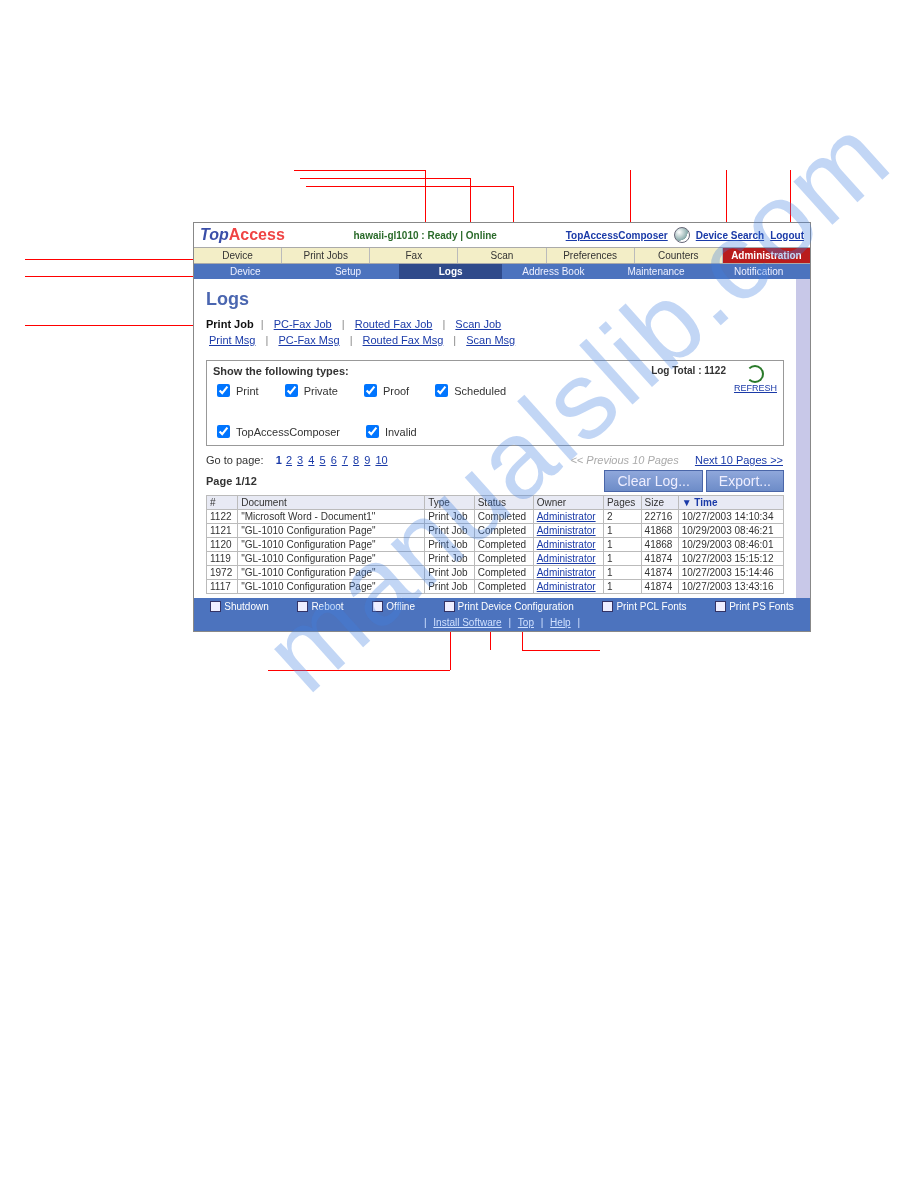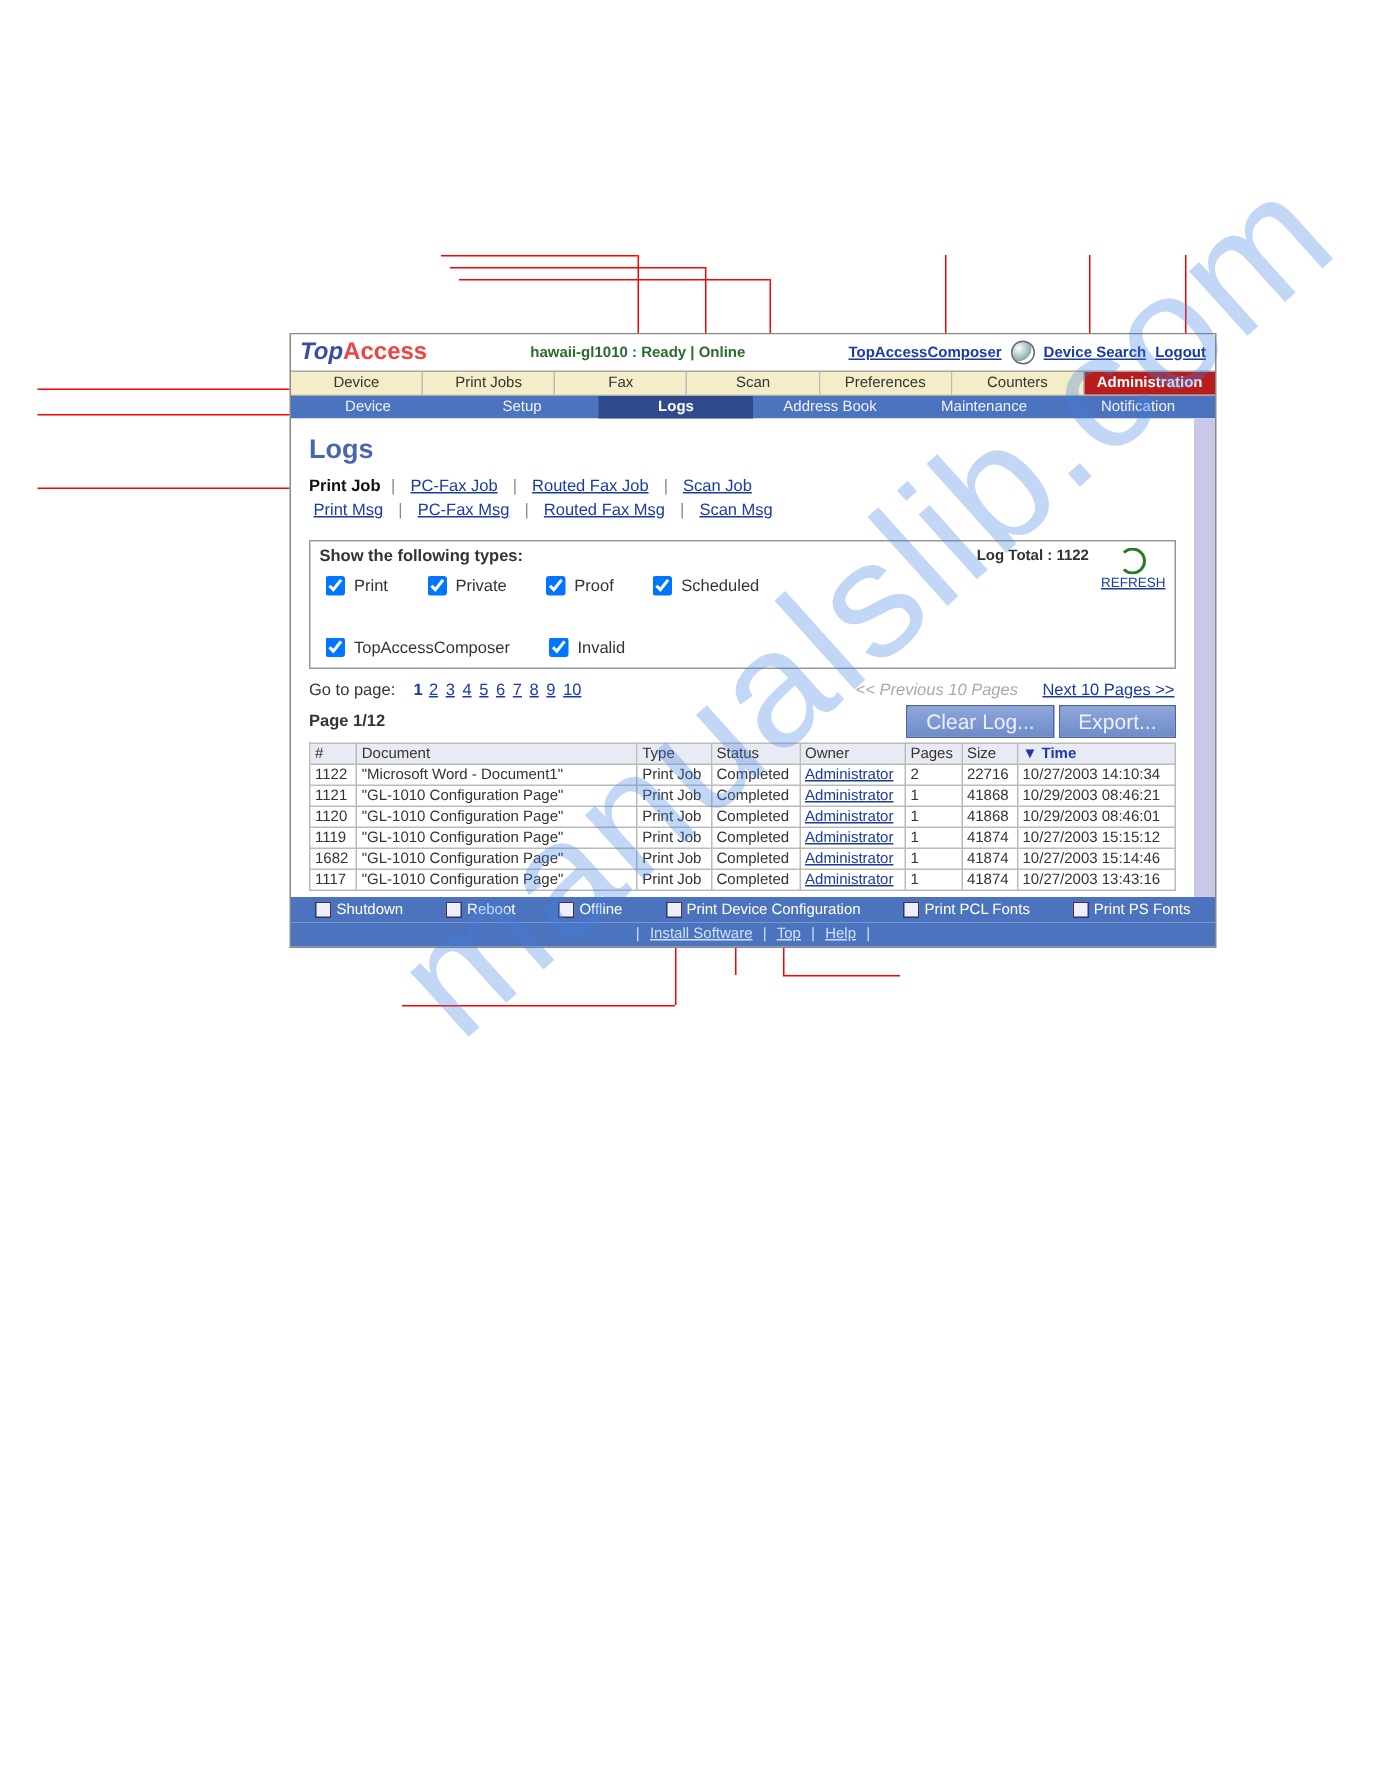--- a/index.html
+++ b/index.html
@@ -460,21 +460,21 @@
               <td>1119</td>
               <td>"GL-1010 Configuration Page"</td>
               <td>Print Job</td>
               <td>Completed</td>
               <td class="owner"><a>Administrator</a></td>
               <td>1</td>
               <td>41874</td>
               <td>10/27/2003 15:15:12</td>
             </tr>
             <tr>
-              <td>1682</td>
+              <td>1972</td>
               <td>"GL-1010 Configuration Page"</td>
               <td>Print Job</td>
               <td>Completed</td>
               <td class="owner"><a>Administrator</a></td>
               <td>1</td>
               <td>41874</td>
               <td>10/27/2003 15:14:46</td>
             </tr>
             <tr>
               <td>1117</td>

